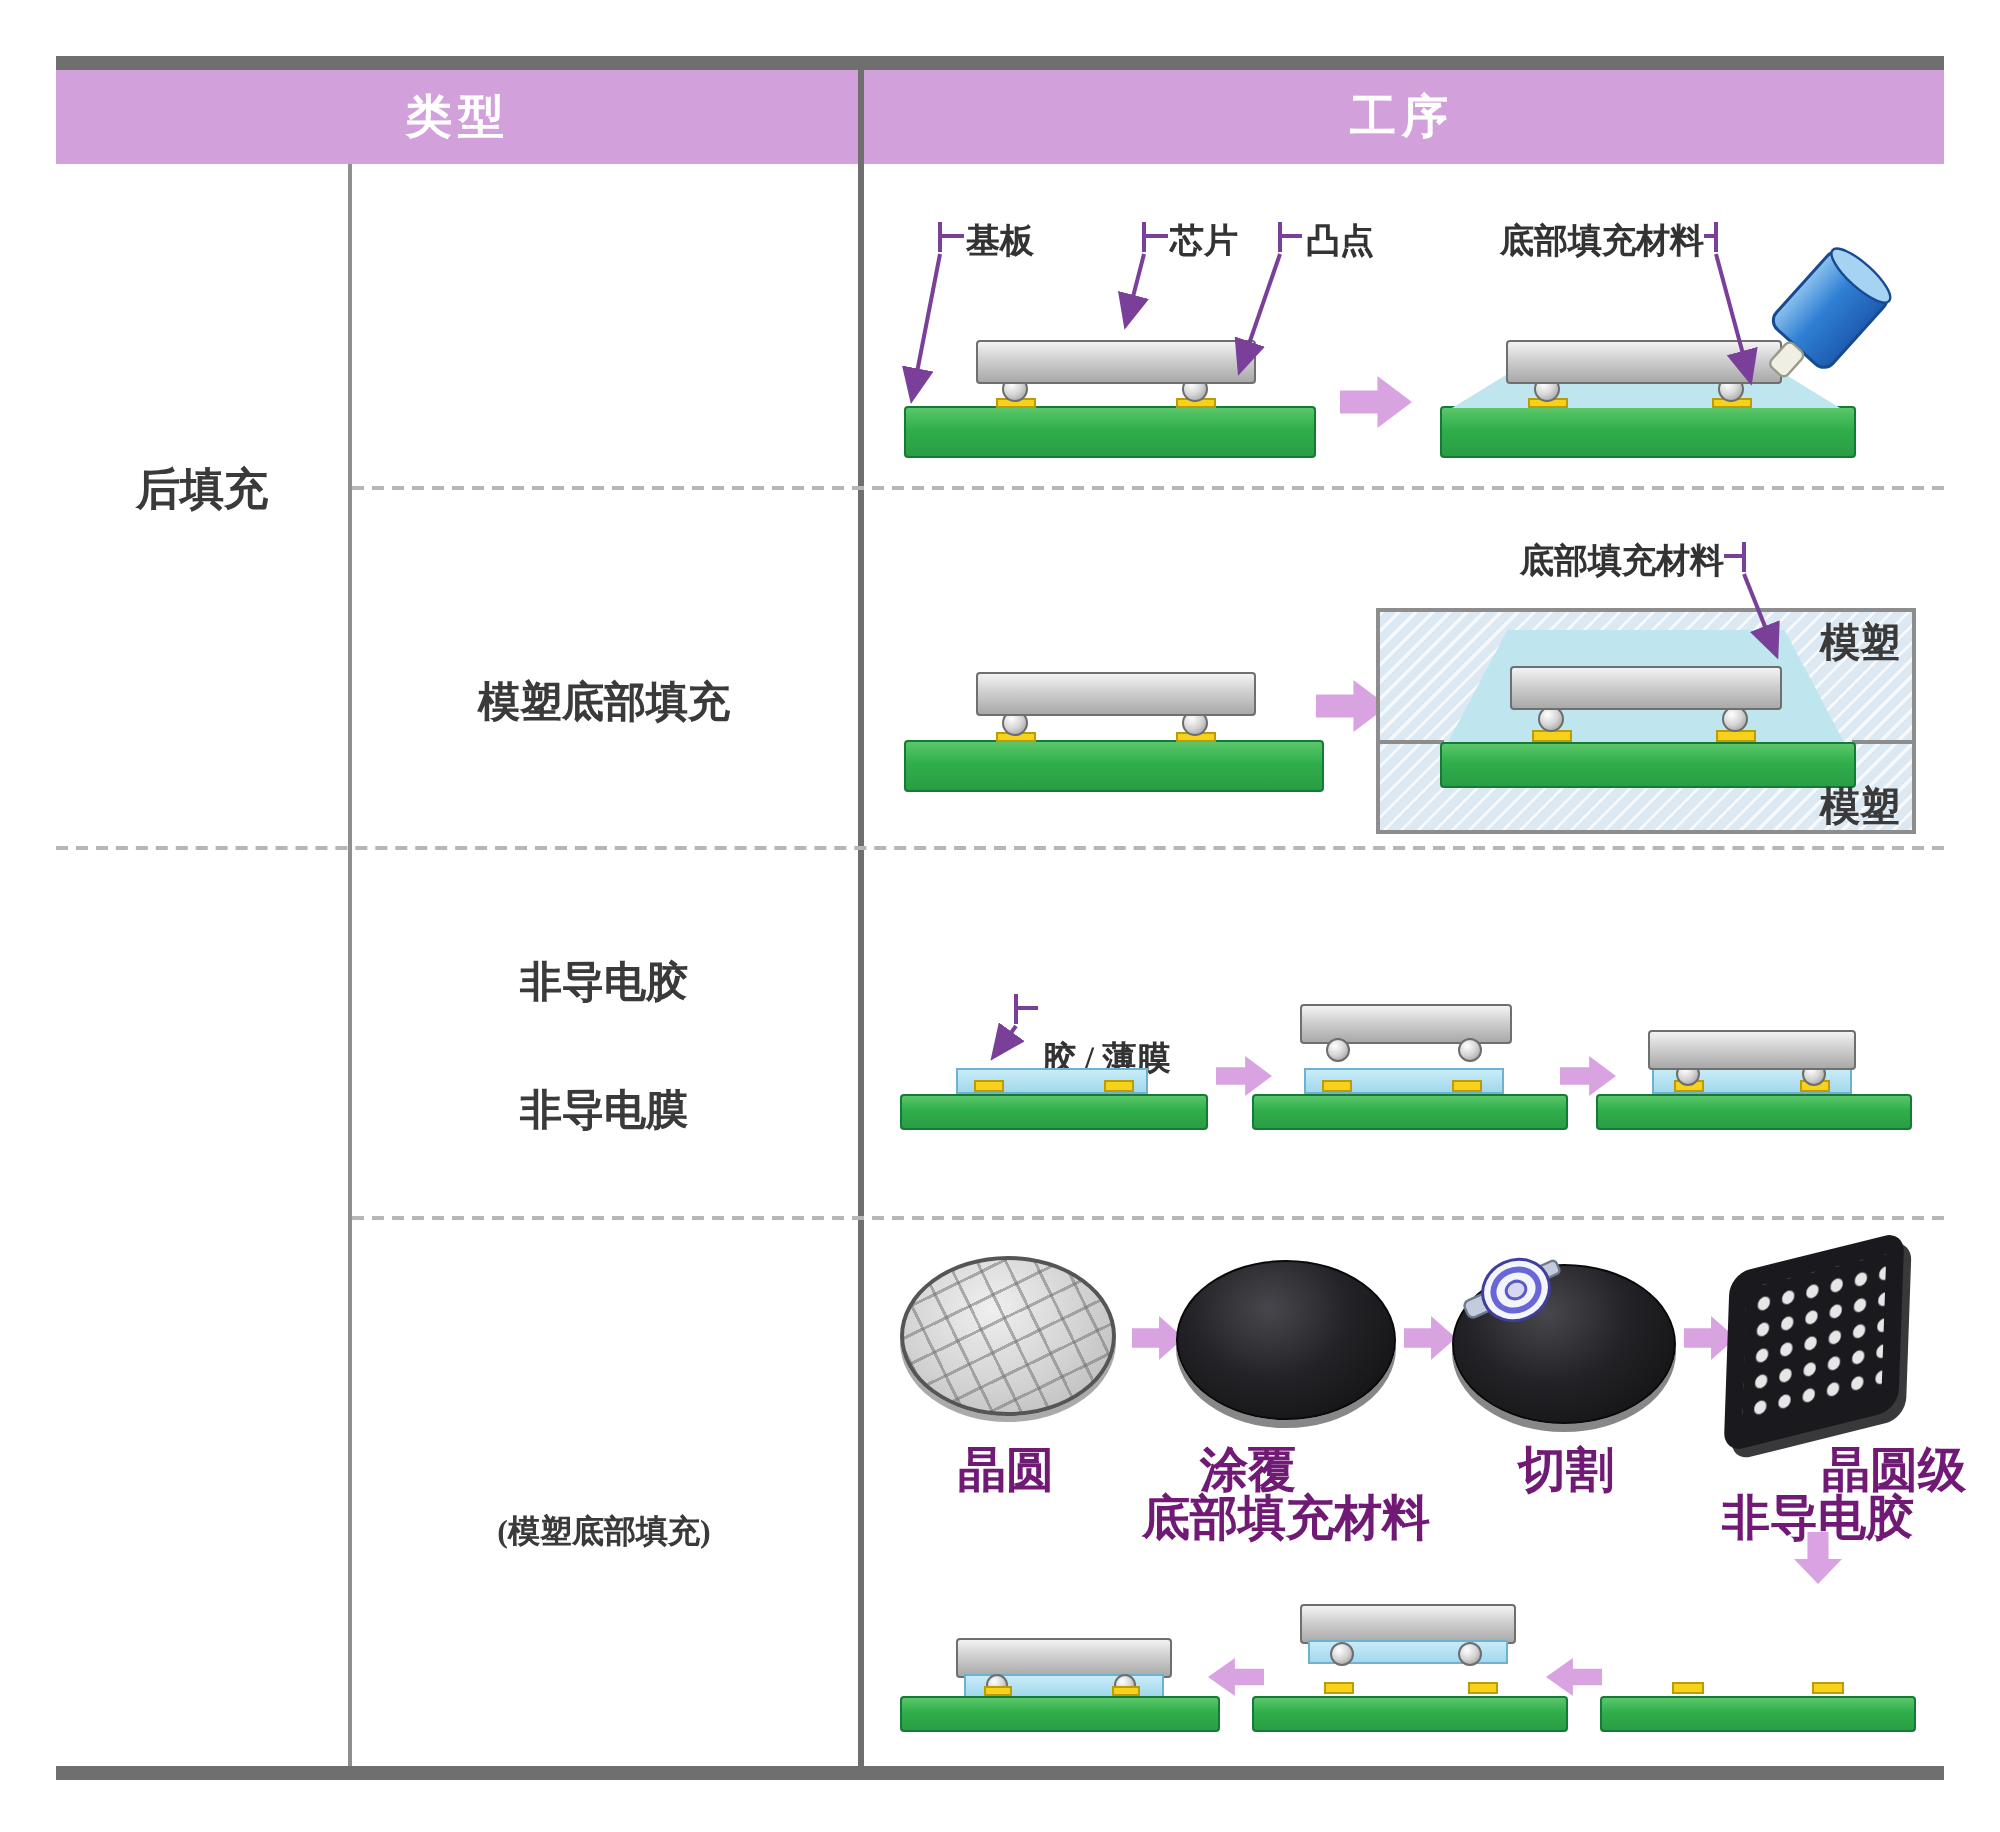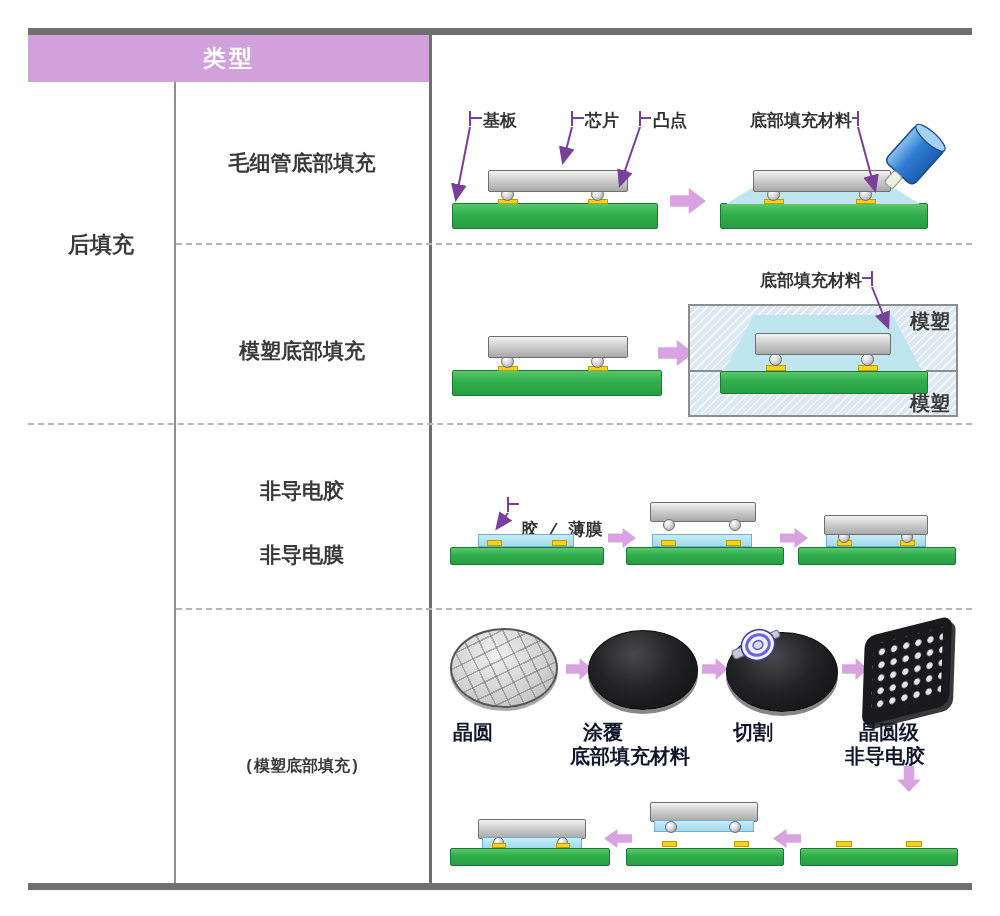--- a/index.html
+++ b/index.html
@@ -1,17 +1,17 @@
 <!DOCTYPE html>
 <html><head>
 <meta charset="utf-8">
 <style>
   html,body{margin:0;padding:0;background:#fff}
   .figure{position:relative;width:1000px;height:916px;background:#fff;
-          font-family:Liberation Mono, monospace;color:#3a3a3a;overflow:hidden}
+          font-family:Liberation Serif, serif;color:#3a3a3a;overflow:hidden}
   .abs{position:absolute}
   .bar{position:absolute;background:#6f6f6f}
   .vline{position:absolute}
   .hdr{position:absolute;background:#d2a0da;display:flex;align-items:center;justify-content:center;
        font-size:23px;font-weight:bold;color:#fff;letter-spacing:3px}
   .dash{position:absolute;height:0;border-top:2px dashed #b6b6b6}
   .tlabel{position:absolute;display:flex;align-items:center;justify-content:center;
           font-weight:bold;text-align:center;white-space:nowrap}
   .f22{font-size:22px}.f21{font-size:21px}.f16{font-size:16px}
   .sub{position:absolute;background:linear-gradient(180deg,#5bc76a,#2fae4b 45%,#2a9d44);
@@ -21,21 +21,21 @@
   .ball{position:absolute;border-radius:50%;border:1px solid #6d6d6d;box-sizing:border-box;
         background:radial-gradient(circle at 35% 30%,#ffffff,#d4d4d4 50%,#909090)}
   .pad{position:absolute;background:#f6d21a;border:1px solid #bb9c06;box-sizing:border-box}
   .film{position:absolute;background:linear-gradient(180deg,#c8ecf8,#a2d8ec);
         border:1px solid #6fb2cf;box-sizing:border-box}
   .fillet{position:absolute;background:#bfe6ee}
   .mold{position:absolute;background-color:#dce9f3;border:2px solid #8d8d8d;box-sizing:border-box;
         background-image:repeating-linear-gradient(135deg,rgba(255,255,255,.75) 0px,rgba(255,255,255,.75) 1.5px,transparent 1.5px,transparent 6px)}
   .moldlbl{position:absolute;font-size:20px;font-weight:bold;color:#3a3a3a;text-align:right;white-space:nowrap}
   .ann{position:absolute;font-size:17px;font-weight:600;color:#333;white-space:nowrap}
-  .step{position:absolute;font-size:20px;font-weight:700;color:#0f172a;white-space:nowrap}
+  .step{position:absolute;font-size:24px;font-weight:700;color:#701a75;text-align:center;white-space:nowrap}
   .ar{position:absolute;background:#d9a3e2}
   .ar.right{clip-path:polygon(0% 28%,52% 28%,52% 0%,100% 50%,52% 100%,52% 72%,0% 72%)}
   .ar.left{clip-path:polygon(100% 28%,48% 28%,48% 0%,0% 50%,48% 100%,48% 72%,100% 72%)}
   .ar.down{clip-path:polygon(28% 0%,72% 0%,72% 52%,100% 52%,50% 100%,0% 52%,28% 52%)}
   .wafer{position:absolute;border-radius:50%;border:2px solid #555;box-sizing:border-box;
          box-shadow:0 3px 0 rgba(100,100,100,.55);
          background-image:repeating-linear-gradient(64deg,rgba(110,110,110,.5) 0 1.5px,transparent 1.5px 13px),
                           repeating-linear-gradient(-26deg,rgba(110,110,110,.5) 0 1.5px,transparent 1.5px 13px),
                           radial-gradient(ellipse at 42% 32%,#efefef,#d2d2d2 55%,#b5b5b5)}
   .disc{position:absolute;border-radius:50%;border:1px solid #0a0a0c;
@@ -49,29 +49,31 @@
 </style>
 </head>
 <body>
 
 <div class="figure">
 
   <div class="bar" style="left:28px;top:28px;width:944px;height:7px"></div>
   <div class="hdr" style="left:28px;top:35px;width:402px;height:47px">
     <span>类型</span>
   </div>
+  <div class="hdr" style="left:430px;top:35px;width:542px;height:47px">
+    <span>工序</span>
+  </div>
   <div class="vline" style="left:428.5px;top:35px;width:3px;height:848px;background:#6f6f6f"></div>
   <div class="vline" style="left:174px;top:82px;width:2px;height:801px;background:#8f8f8f"></div>
   <div class="bar" style="left:28px;top:883px;width:944px;height:7px"></div>
   <div class="dash" style="left:28px;top:423px;width:944px"></div>
   <div class="dash" style="left:176px;top:243px;width:796px"></div>
   <div class="dash" style="left:176px;top:608px;width:796px"></div>
 
   <div class="tlabel f22" style="left:36px;top:229px;width:130px;height:32px">后填充</div>
-  <div class="tlabel f21" style="left:180px;top:148px;width:244px;height:30px">毛细管底部填充</div>
   <div class="tlabel f21" style="left:180px;top:336px;width:244px;height:30px">模塑底部填充</div>
   <div class="tlabel f21" style="left:180px;top:476px;width:244px;height:30px">非导电胶</div>
   <div class="tlabel f21" style="left:180px;top:540px;width:244px;height:30px">非导电膜</div>
   <div class="tlabel f16" style="left:180px;top:756px;width:244px;height:20px">(模塑底部填充)</div>
 
   <div class="ann" style="left:483px;top:109px">基板</div>
   <div class="ann" style="left:585px;top:109px">芯片</div>
   <div class="ann" style="left:653px;top:109px">凸点</div>
   <div class="ann" style="left:750px;top:109px">底部填充材料</div>
 
@@ -171,24 +173,24 @@
       <ellipse cx="30" cy="30" rx="11.5" ry="10" fill="none" stroke="#6767d8" stroke-width="3"></ellipse>
       <ellipse cx="30" cy="30" rx="5" ry="4.3" fill="#d7d7ef" stroke="#5a5ac8" stroke-width="1.5"></ellipse>
     </g>
   </svg>
   <div class="ar right" style="left:842px;top:658px;width:26px;height:22px"></div>
   <div class="wlcsp" style="left:862px;top:628px;width:90px;height:86px">
     <div class="dots"></div>
   </div>
 
   <div class="step" style="left:453px;top:719px;width:100px">晶圆</div>
-  <div class="step" style="left:583px;top:719px;width:120px">涂覆</div>
+  <div class="step" style="left:564px;top:719px;width:120px">涂覆</div>
   <div class="step" style="left:570px;top:743px;width:146px">底部填充材料</div>
   <div class="step" style="left:733px;top:719px;width:100px">切割</div>
-  <div class="step" style="left:859px;top:719px;width:100px">晶圆级</div>
+  <div class="step" style="left:897px;top:719px;width:100px">晶圆级</div>
   <div class="step" style="left:845px;top:743px;width:128px">非导电胶</div>
 
   <div class="ar down" style="left:897px;top:766px;width:24px;height:26px"></div>
 
   <div class="sub" style="left:800px;top:848px;width:158px;height:18px"></div>
   <div class="pad" style="left:836px;top:841px;width:16px;height:6px"></div>
   <div class="pad" style="left:906px;top:841px;width:16px;height:6px"></div>
 
   <div class="ar left" style="left:773px;top:829px;width:28px;height:19px"></div>
 

